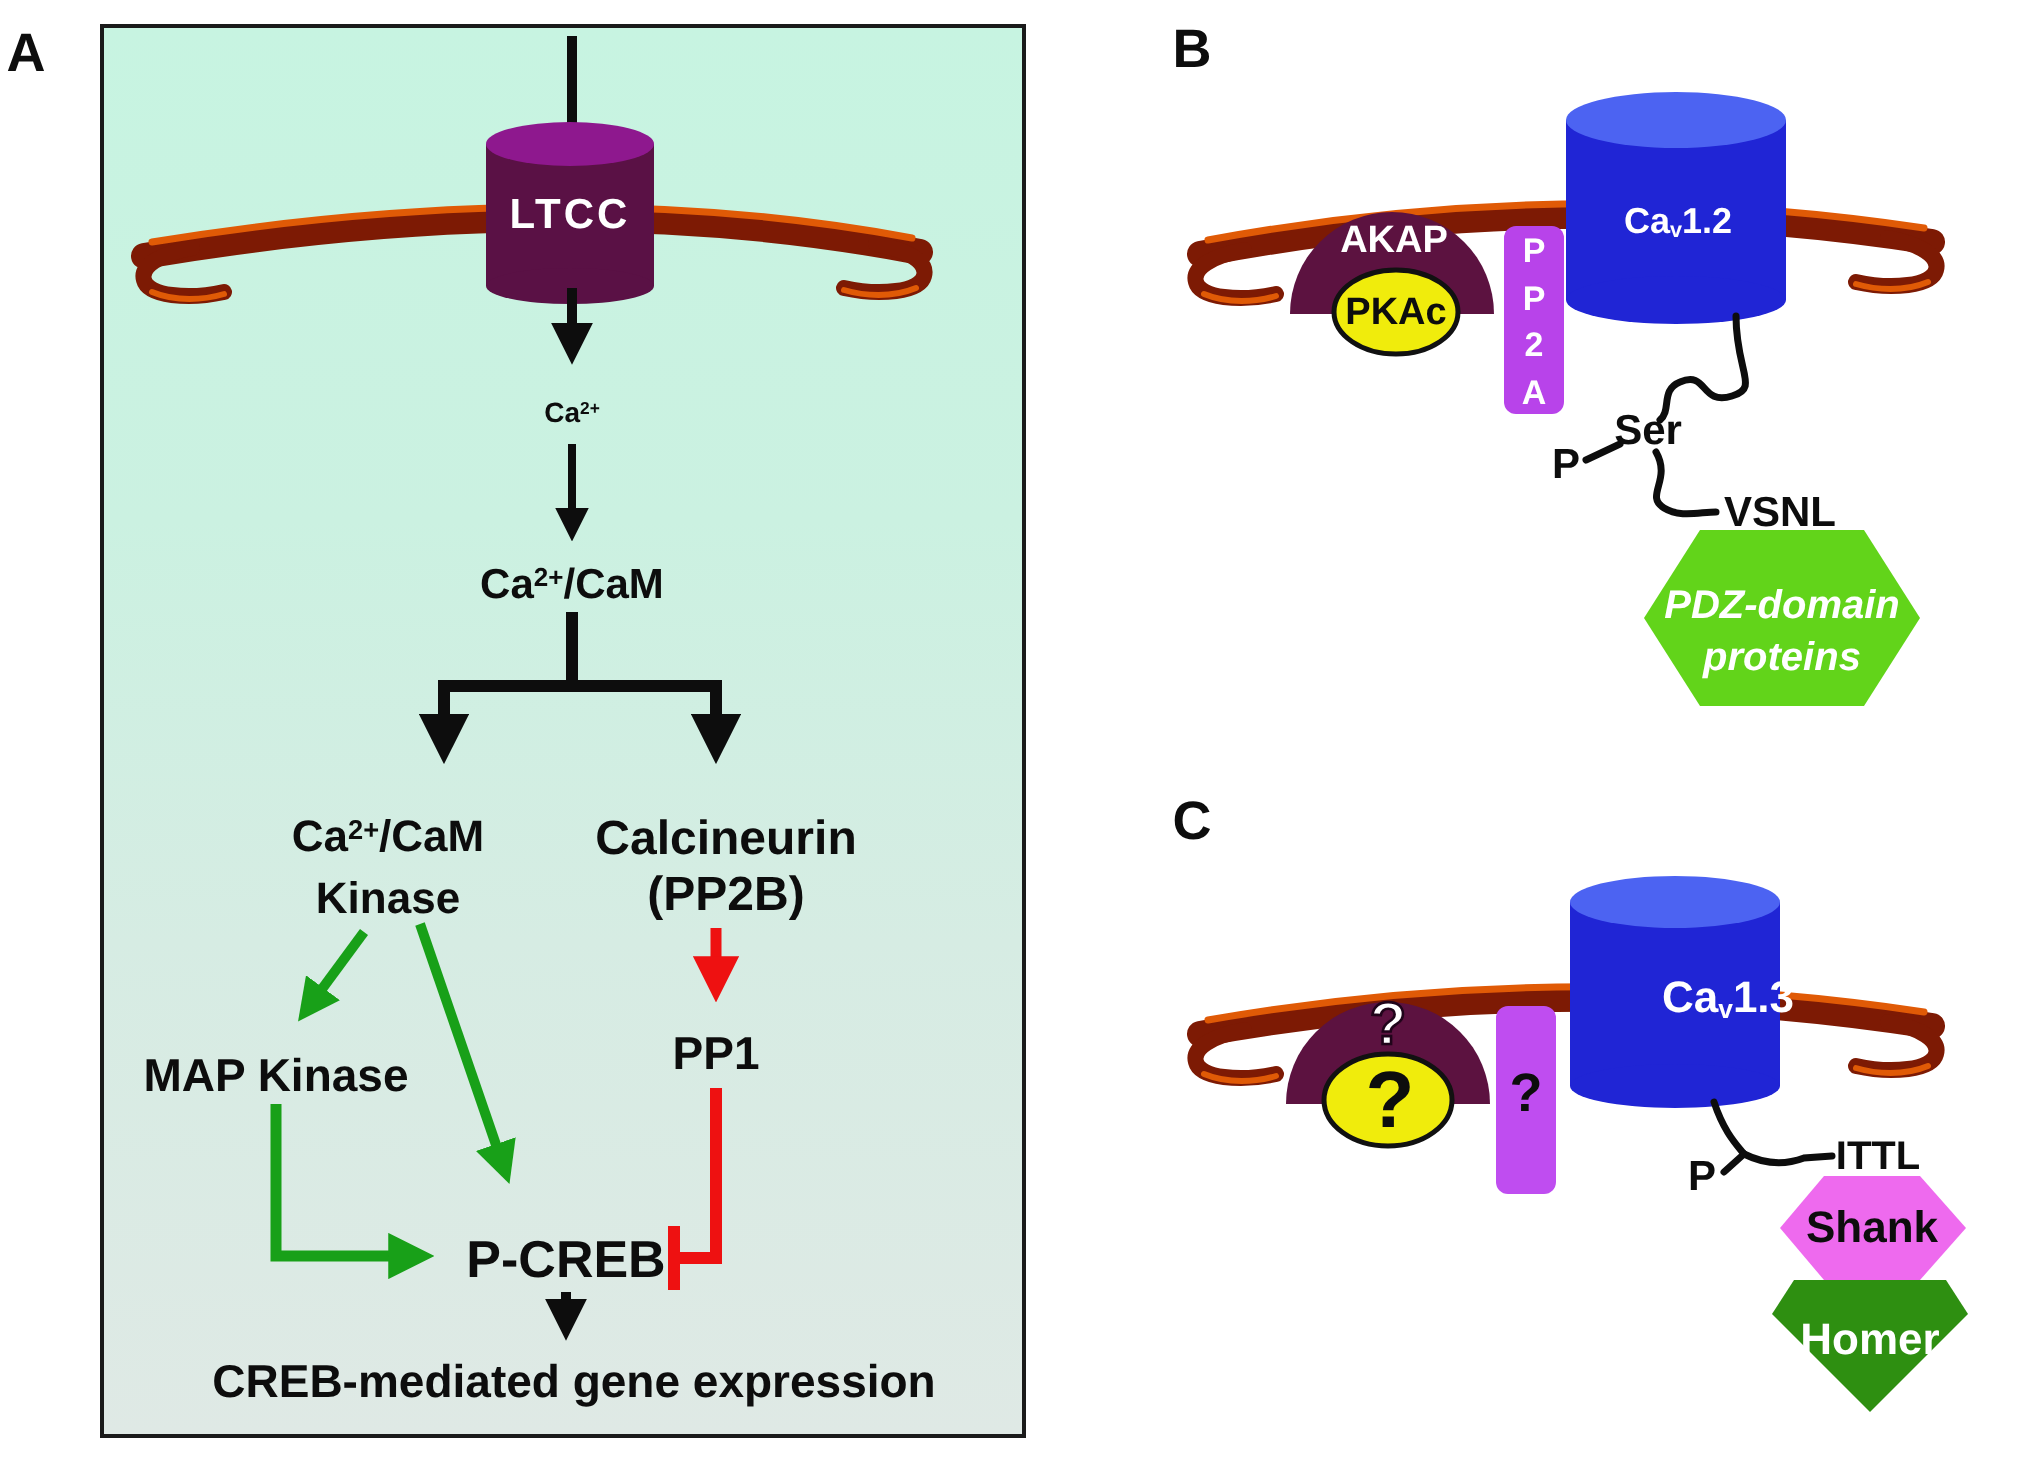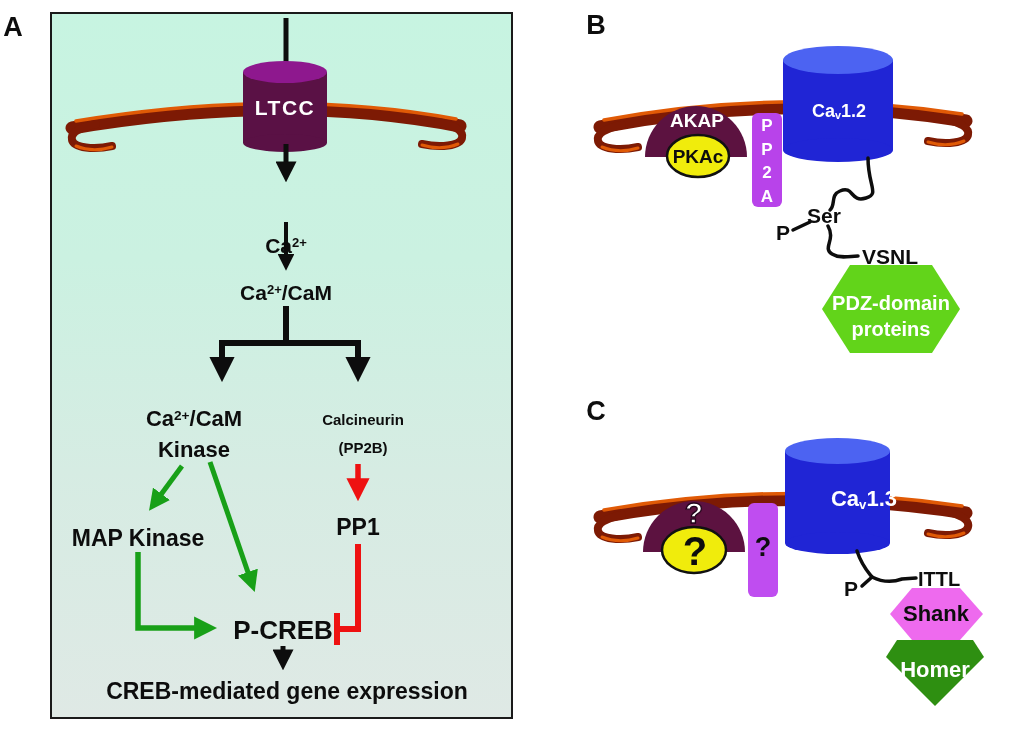--- a/index.html
+++ b/index.html
@@ -125,36 +125,36 @@
       <path d="M 872,577 C 884,583 894,582 902,579 L 916,578"></path>
     </g>
 
     <polygon points="890,614 912,588 960,588 983,614 960,640 912,640" fill="#ee6aee"></polygon>
     <polygon points="897,640 973,640 984,657 935,706 886,657" fill="#2e8f11"></polygon>
   </svg>
 
   <div class="lbl" style="left:13px;top:27px;font-size:27px;">A</div>
   <div class="lbl white" style="left:285px;top:108px;font-size:21px;letter-spacing:1.5px;">LTCC</div>
 
-  <div class="lbl" style="left:286px;top:206px;font-size:21px;margin-top:40px;">
+  <div class="lbl" style="left:286px;top:206px;font-size:14px;">
     <span>Ca</span><span class="sup">2+</span>
   </div>
 
   <div class="lbl" style="left:286px;top:293px;font-size:21px;">
     <span>Ca</span><span class="sup">2+</span><span>/CaM</span>
   </div>
 
   <div class="lbl" style="left:194px;top:434px;font-size:22px;line-height:28px;">
     <div>
       <span>Ca</span><span class="sup">2+</span><span>/CaM</span>
     </div>
     <div>Kinase</div>
   </div>
 
-  <div class="lbl" style="left:363px;top:434px;font-size:15px;line-height:28px;text-align:center;">
+  <div class="lbl" style="left:363px;top:434px;font-size:24px;line-height:28px;text-align:center;">
     <div>Calcineurin</div>
     <div>(PP2B)</div>
   </div>
 
   <div class="lbl" style="left:138px;top:538px;font-size:23px;">MAP Kinase</div>
   <div class="lbl" style="left:358px;top:527px;font-size:23px;">PP1</div>
   <div class="lbl" style="left:287px;top:691px;font-size:23px;">CREB-mediated gene expression</div>
   <div class="lbl" style="left:283px;top:630px;font-size:26px;">P-CREB</div>
 
   <div class="lbl" style="left:596px;top:25px;font-size:27px;">B</div>
@@ -169,21 +169,21 @@
   </div>
 
   <div class="lbl white" style="left:839px;top:111px;font-size:18px;">
     <span>Ca</span><span class="sub">v</span><span>1.2</span>
   </div>
 
   <div class="lbl" style="left:783px;top:233px;font-size:21px;">P</div>
   <div class="lbl" style="left:824px;top:216px;font-size:21px;">Ser</div>
   <div class="lbl" style="left:890px;top:257px;font-size:21px;">VSNL</div>
 
-  <div class="lbl white" style="left:891px;top:316px;font-size:20px;line-height:26px;">
+  <div class="lbl white" style="left:891px;top:316px;font-size:20px;line-height:26px;font-style:italic;">
     <div>PDZ-domain</div>
     <div>proteins</div>
   </div>
 
   <div class="lbl" style="left:596px;top:411px;font-size:27px;">C</div>
   <div class="lbl white outlined" style="left:694px;top:513px;font-size:30px;">?</div>
   <div class="lbl" style="left:695px;top:551px;font-size:40px;">?</div>
   <div class="lbl" style="left:763px;top:547px;font-size:27px;">?</div>
 
   <div class="lbl white" style="left:864px;top:499px;font-size:22px;">

